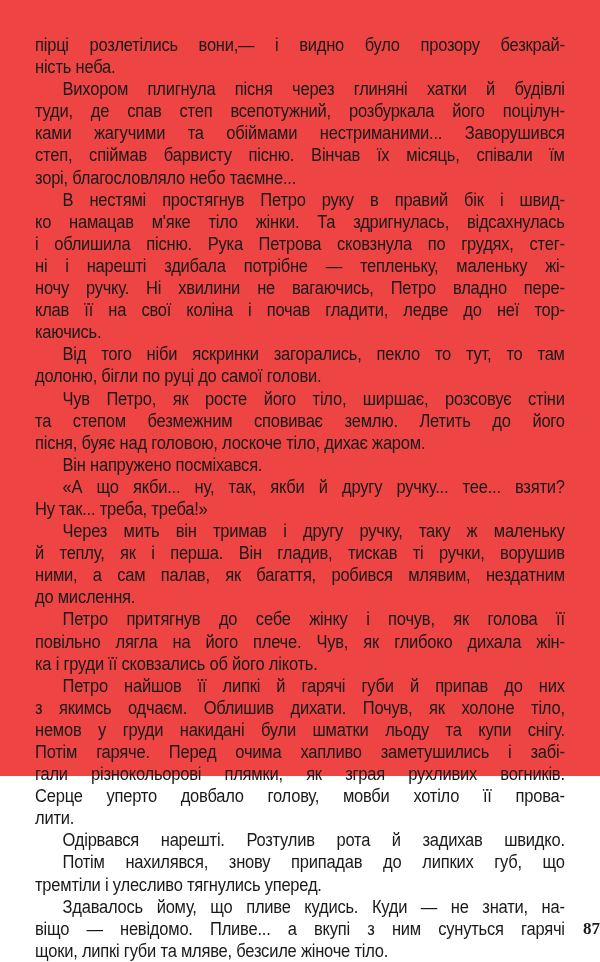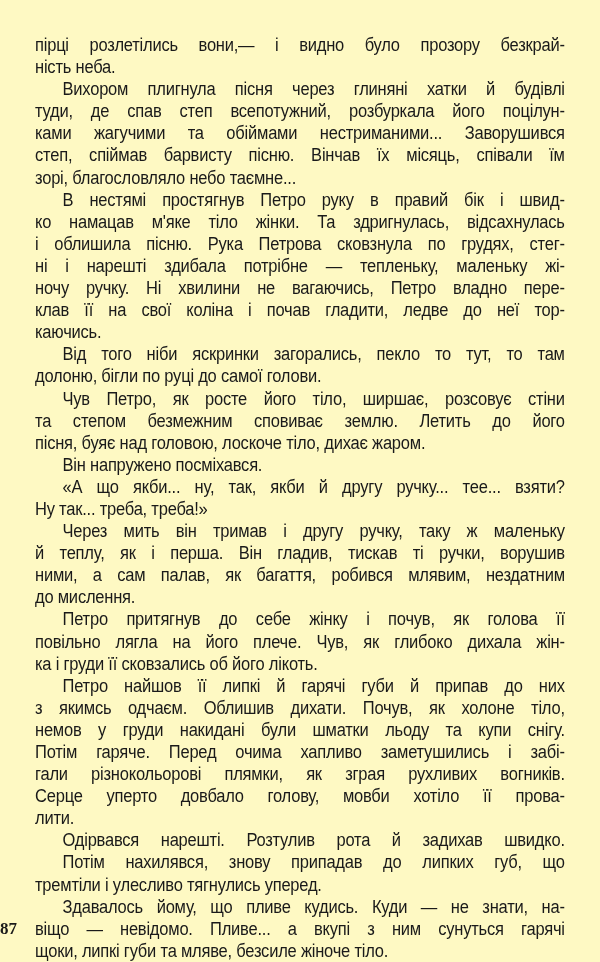--- a/index.html
+++ b/index.html
@@ -1,19 +1,19 @@
 <!DOCTYPE html>
 <html><head>
   <meta charset="utf-8">
   <style>
     html, body { margin: 0; padding: 0; background: #ffffff; }
     body { width: 600px; height: 962px; position: relative; overflow: hidden; }
     .page {
-      position: absolute; left: 0; top: 0; width: 600px; height: 962px;
-      background: #fef9c3; color: #1a1a1a;
+      position: absolute; left: 0; top: 0; width: 600px; height: 776px;
+      background: #ef4444; color: #1a1a1a;
       font-family: "Liberation Serif", "DejaVu Serif", serif;
     }
     .text-block {
       position: absolute; left: 35px; top: 34px; width: 530px;
     }
     .line {
       display: block;
       height: 22.1px;
       line-height: 22.1px;
       font-size: 19.2px;
@@ -23,21 +23,21 @@
       transform: scaleX(0.86);
       transform-origin: left center;
       width: 616px;
       text-align: justify;
       text-align-last: justify;
     }
     .line.last { text-align-last: left; }
     .line.indent { padding-left: 32px; width: 584px; }
     .page-number {
       position: absolute; left: 0; width: 600px; top: 919px;
-      text-align: left; font-size: 17px; font-weight: bold;
+      text-align: right; font-size: 17px; font-weight: bold;
       font-family: "Liberation Serif", "DejaVu Serif", serif;
       color: #1a1a1a;
     }
   </style>
 </head>
 <body>
 
 <div class="page">
   <div class="text-block" id="text-block">
       <span class="line">пірці розлетілись вони,— і видно було прозору безкрай-</span>

